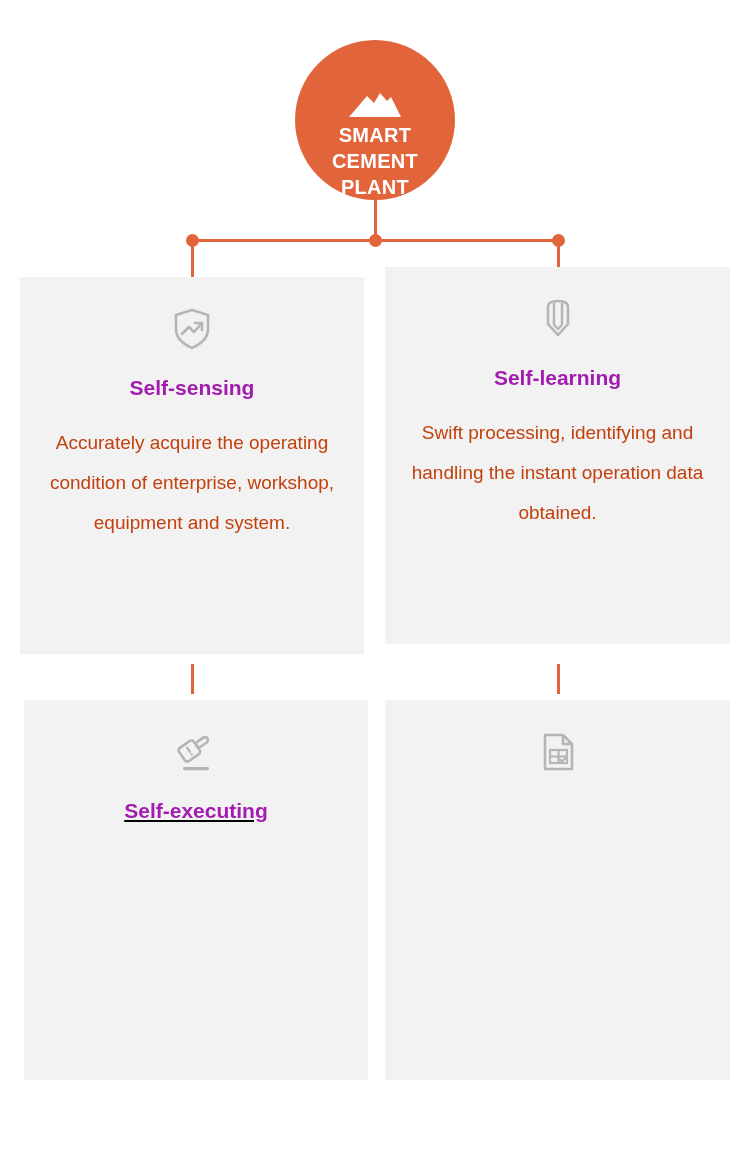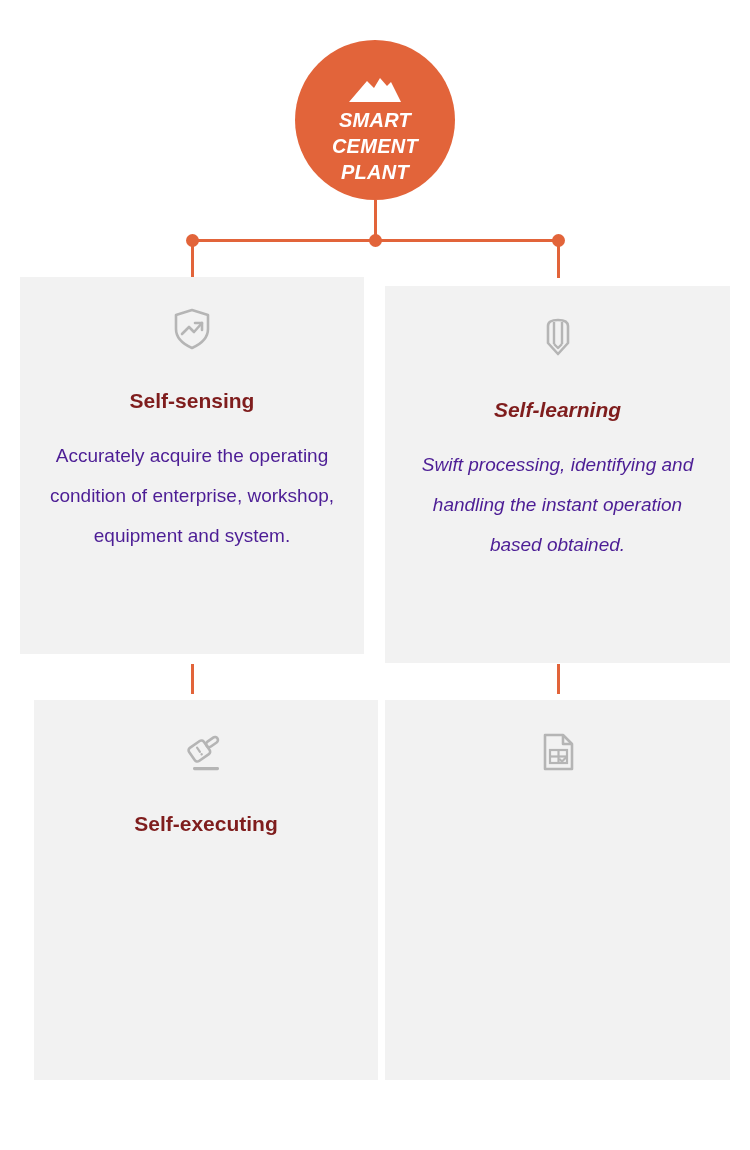--- a/index.html
+++ b/index.html
@@ -20,24 +20,23 @@
     position: absolute;
     left: 295px;
     top: 40px;
     width: 160px;
     height: 160px;
     border-radius: 50%;
     background: #e2643a;
     display: flex;
     flex-direction: column;
     align-items: center;
-    justify-content: center;
+    justify-content: flex-end;
     box-sizing: border-box;
     padding-top: 20px;
-    font-style: italic;
   }
   #hub-icon {
     width: 56px;
     height: 28px;
     display: block;
     margin-bottom: 4px;
   }
   #hub-title {
     color: #ffffff;
     font-size: 20px;
@@ -83,43 +82,43 @@
   #mid-right  { left: 557px; top: 664px; height: 30px; }
 
   
   .card {
     position: absolute;
     background: #f2f2f2;
     box-sizing: border-box;
     text-align: center;
   }
   #card-0 { left: 20px;  top: 277px; width: 344px; height: 377px; }
-  #card-1 { left: 385px; top: 286px; width: 345px; height: 377px; font-style: italic; }
-  #card-2 { left: 34px;  top: 700px; width: 344px; height: 380px; }
+  #card-1 { left: 385px; top: 267px; width: 345px; height: 377px; }
+  #card-2 { left: 24px;  top: 700px; width: 344px; height: 380px; text-decoration: underline; }
   #card-3 { left: 385px; top: 700px; width: 345px; height: 380px; }
 
   .card-icon {
     display: block;
     margin: 30px auto 0 auto;
     width: 44px;
     height: 44px;
   }
   .card-title {
-    margin-top: 37px;
+    margin-top: 24px;
     font-size: 21px;
     font-weight: bold;
-    color: #7f1d1d;
+    color: #a21caf;
     line-height: 26px;
   }
   .card-body {
     margin: 22px auto 0 auto;
     width: 292px;
     font-size: 19px;
     line-height: 40px;
-    color: #4c1d95;
+    color: #c2410c;
   }
   #card-1 .card-body,
   #card-3 .card-body { width: 300px; }
 </style>
 </head>
 <body>
 
 <div id="hub">
   <svg id="hub-icon" viewBox="0 0 56 28" aria-hidden="true">
     <path d="M2 27 L20 6 L27 13 L33 3 L40 11 L44 7 L54 27 Z" fill="#ffffff"></path>
@@ -150,21 +149,21 @@
 </div>
 
 <div class="card" id="card-1">
   <svg class="card-icon" viewBox="0 0 44 44" aria-hidden="true">
     <path d="M12 10 C12 6 15 4 22 4 C29 4 32 6 32 10 V27 L22 38 L12 27 Z" fill="none" stroke="#b5b5b5" stroke-width="2.6" stroke-linejoin="round"></path>
     <line x1="18" y1="6" x2="18" y2="28" stroke="#b5b5b5" stroke-width="2.4"></line>
     <line x1="26" y1="6" x2="26" y2="28" stroke="#b5b5b5" stroke-width="2.4"></line>
     <path d="M18 28 L22 32 L26 28" fill="none" stroke="#b5b5b5" stroke-width="2.4" stroke-linejoin="round"></path>
   </svg>
   <div class="card-title">Self-learning</div>
-  <div class="card-body">Swift processing, identifying and handling the instant operation based obtained.</div>
+  <div class="card-body">Swift processing, identifying and handling the instant operation data obtained.</div>
 </div>
 
 <div class="card" id="card-2">
   <svg class="card-icon" viewBox="0 0 44 44" aria-hidden="true">
     <g transform="rotate(-35 22 20)">
       <rect x="7" y="9" width="18" height="16" rx="3" fill="none" stroke="#b5b5b5" stroke-width="2.6"></rect>
       <line x1="16" y1="13" x2="16" y2="18" stroke="#b5b5b5" stroke-width="2.2" stroke-linecap="round"></line>
       <circle cx="16" cy="21" r="1.2" fill="#b5b5b5"></circle>
       <rect x="25" y="14" width="13" height="6" rx="3" fill="none" stroke="#b5b5b5" stroke-width="2.6"></rect>
     </g>

